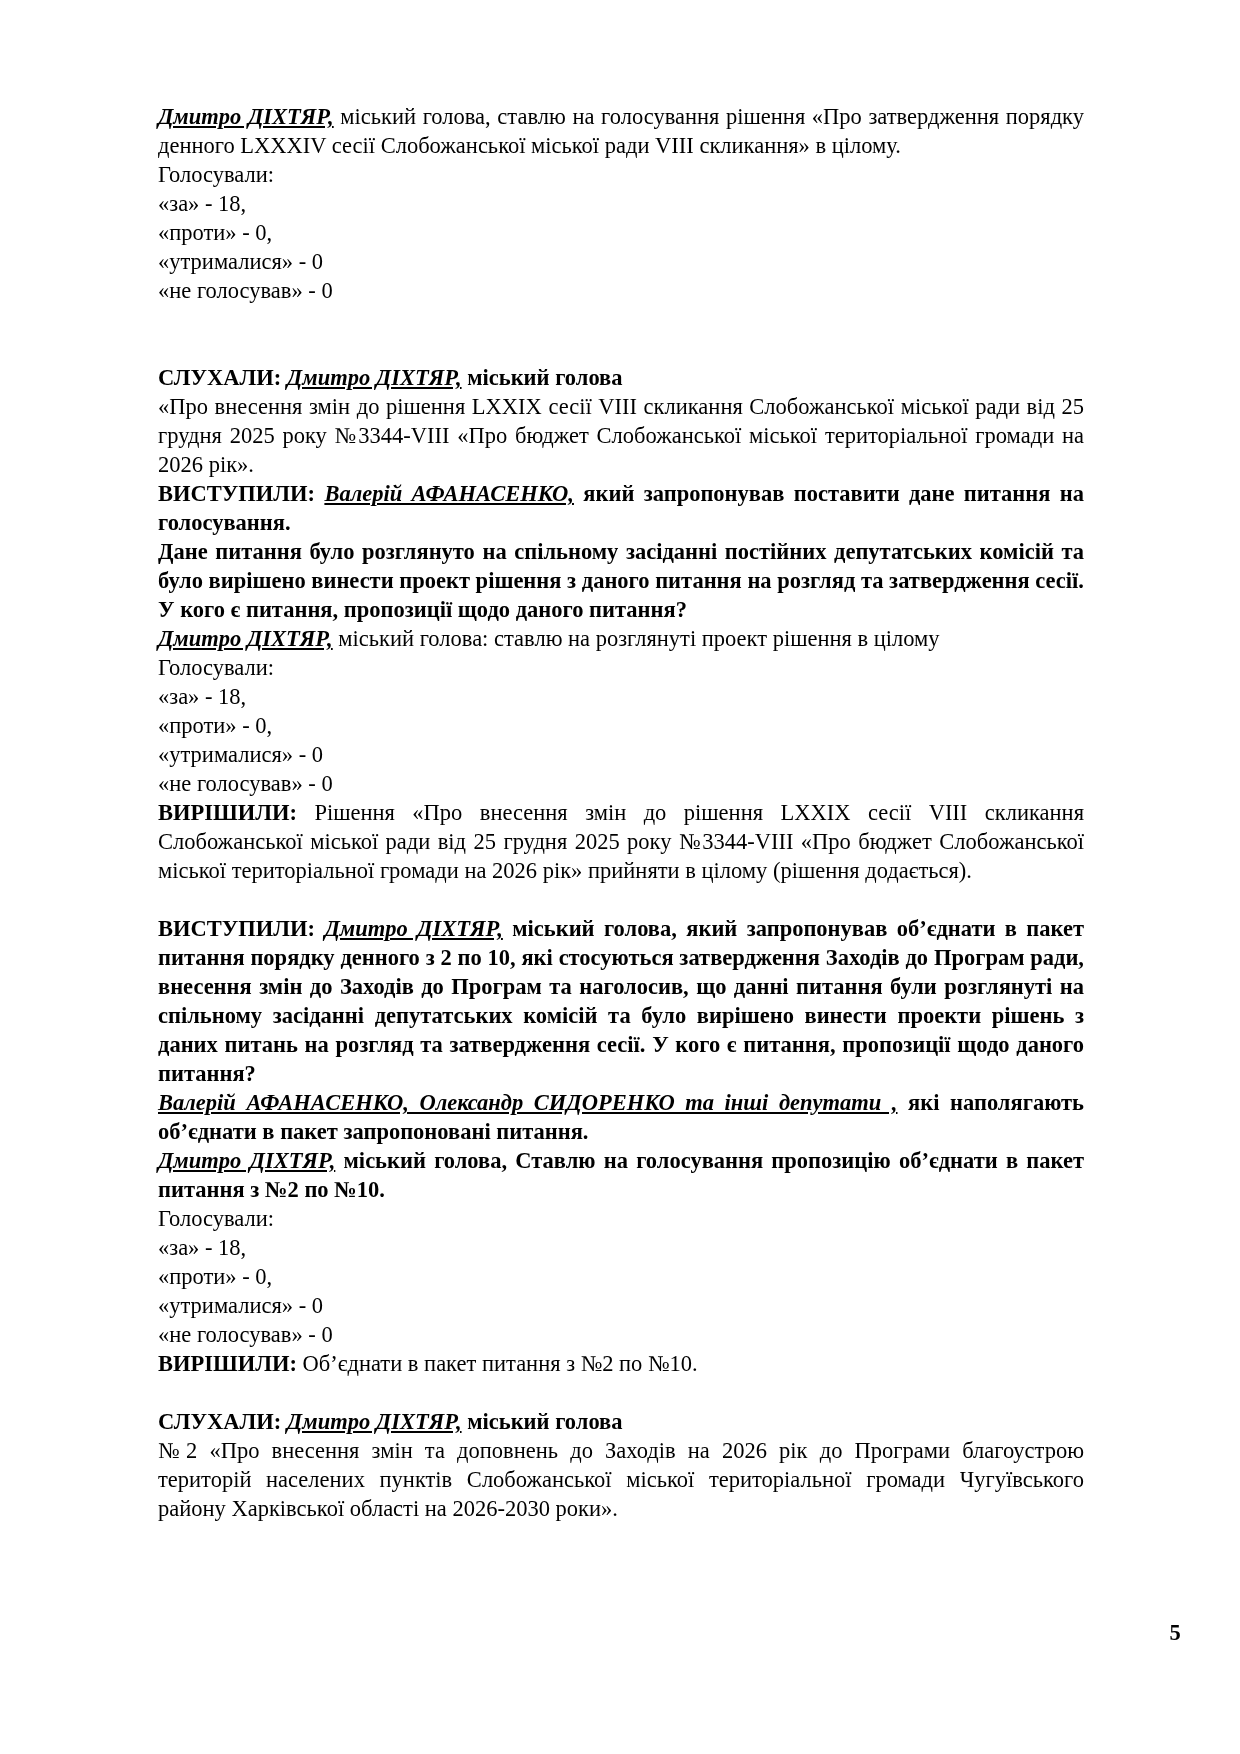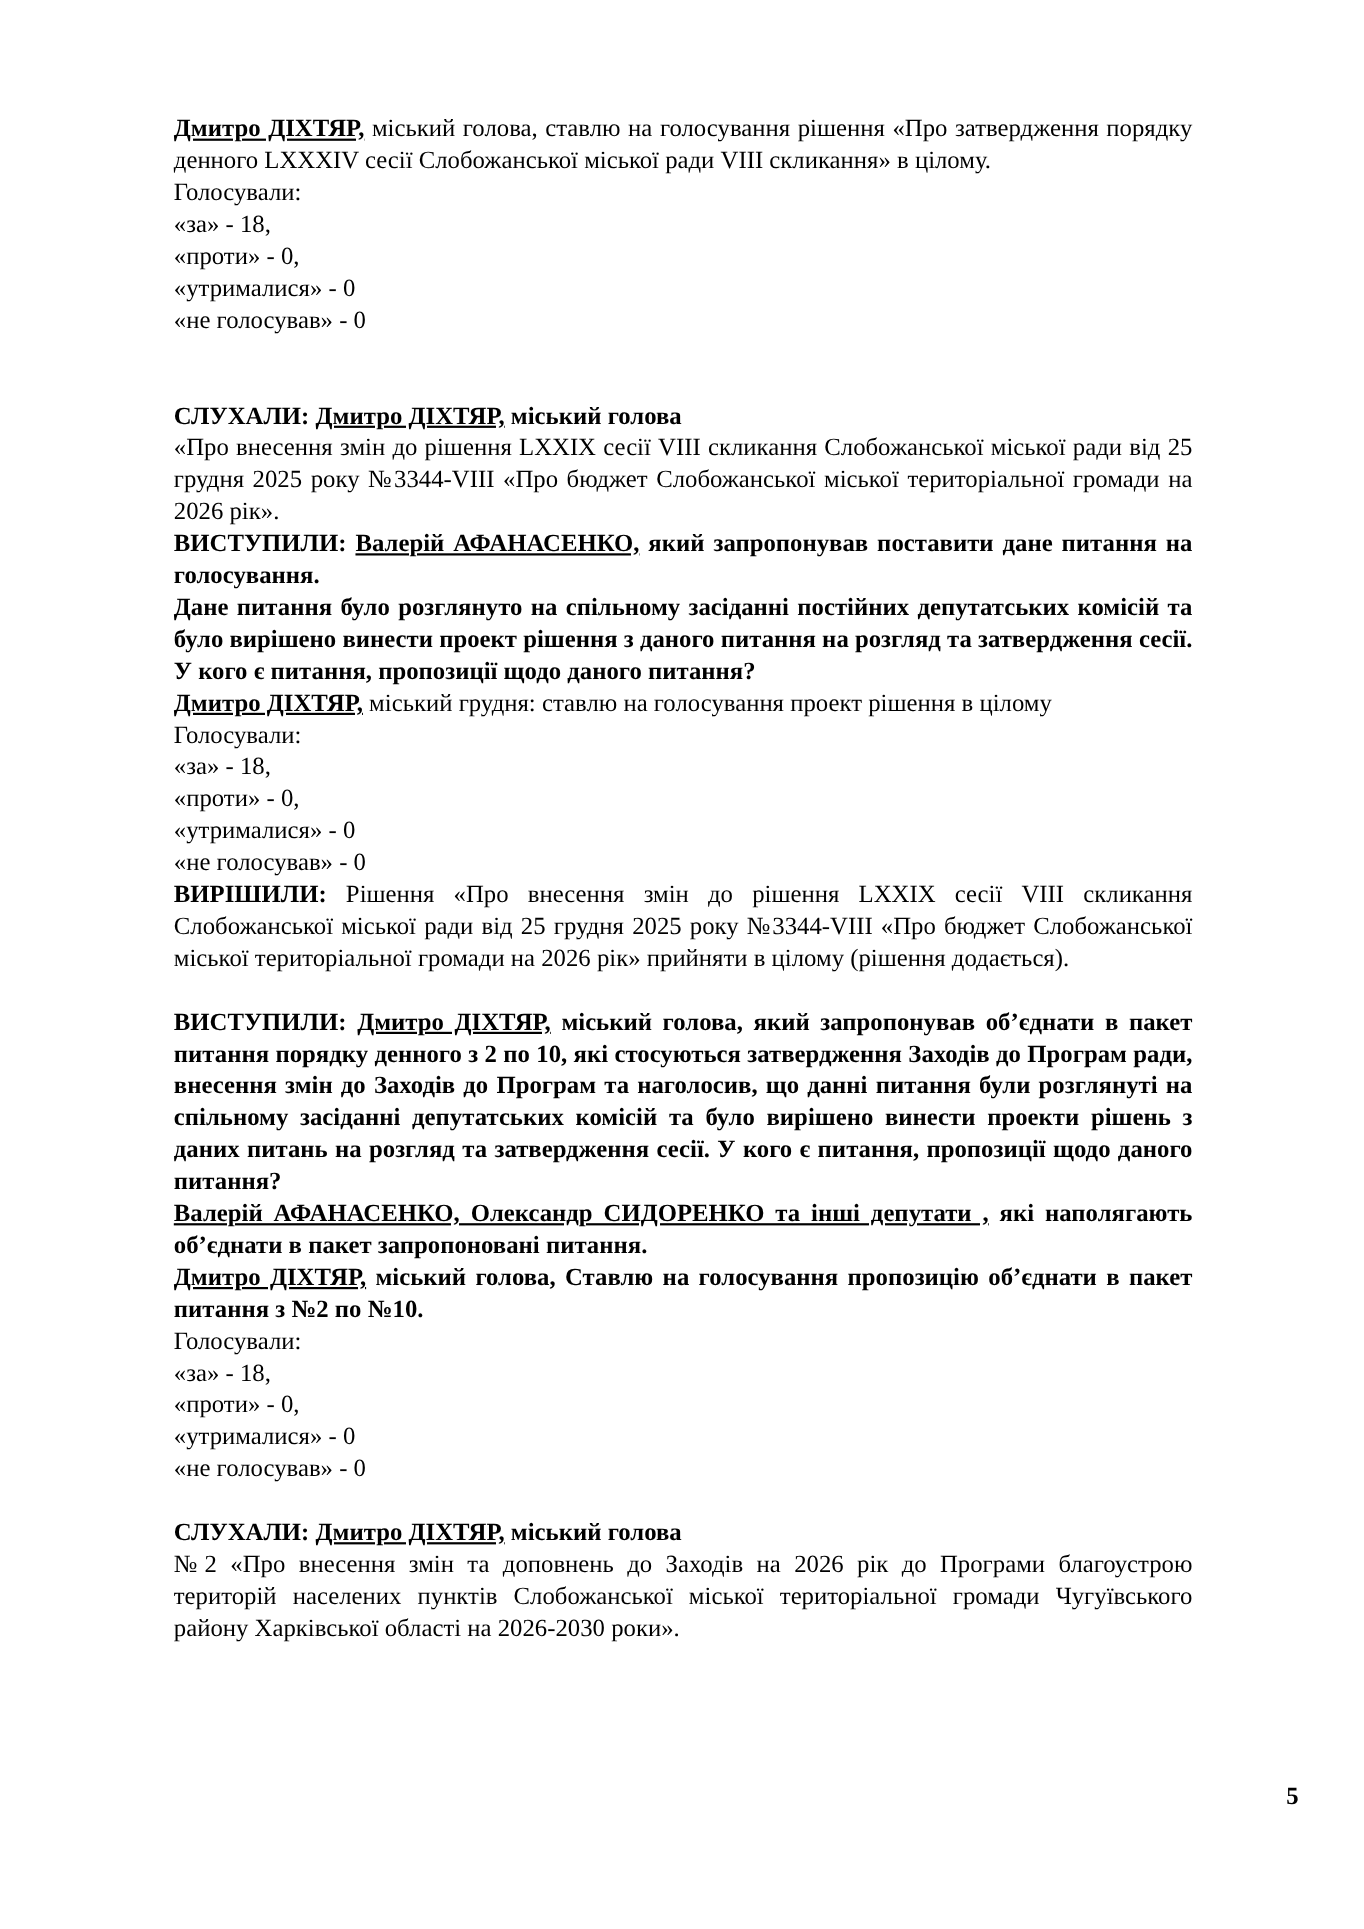--- a/index.html
+++ b/index.html
@@ -18,21 +18,21 @@
     left: 158px;
     top: 102px;
     width: 926px;
     font-size: 22.5px;
     line-height: 29px;
     text-align: justify;
   }
   .para { margin: 0; padding: 0; }
   .blank { height: 29px; }
   .b { font-weight: bold; }
-  .i { }
+  .i { font-style: italic; }
   .u { text-decoration: underline; }
   .page-number {
     position: absolute;
     left: 1160px;
     top: 1620px;
     width: 30px;
     font-size: 22.5px;
     font-weight: bold;
     text-align: center;
   }
@@ -58,21 +58,21 @@
       <span class="b">СЛУХАЛИ:</span>
       <span class="b i u">Дмитро ДІХТЯР,</span><span class="b"> міський голова</span>
     </p>
     <p class="para"><span>«Про внесення змін до рішення LXXIX сесії VIII скликання Слобожанської міської ради від 25 грудня 2025 року №3344-VIII «Про бюджет Слобожанської міської територіальної громади на 2026 рік».</span></p>
     <p class="para">
       <span class="b">ВИСТУПИЛИ:</span>
       <span class="b i u">Валерій АФАНАСЕНКО,</span><span class="b"> який запропонував поставити дане питання на голосування.</span>
     </p>
     <p class="para"><span class="b">Дане питання було розглянуто на спільному засіданні постійних депутатських комісій та було вирішено винести проект рішення з даного питання на розгляд та затвердження сесії. У кого є питання, пропозиції щодо даного питання?</span></p>
     <p class="para">
-      <span class="b i u">Дмитро ДІХТЯР,</span><span> міський грудня: ставлю на голосування проект рішення в цілому</span>
+      <span class="b i u">Дмитро ДІХТЯР,</span><span> міський голова: ставлю на розглянуті проект рішення в цілому</span>
     </p>
     <p class="para"><span>Голосували:</span></p>
     <p class="para"><span>«за» - 18,</span></p>
     <p class="para"><span>«проти» - 0,</span></p>
     <p class="para"><span>«утрималися» - 0</span></p>
     <p class="para"><span>«не голосував» - 0</span></p>
     <p class="para">
       <span class="b">ВИРІШИЛИ:</span><span> Рішення «Про внесення змін до рішення LXXIX сесії VIII скликання Слобожанської міської ради від 25 грудня 2025 року №3344-VIII «Про бюджет Слобожанської міської територіальної громади на 2026 рік» прийняти в цілому (рішення додається).</span>
     </p>
     <p class="para blank"></p>
@@ -85,20 +85,23 @@
       <span class="b i u">Валерій АФАНАСЕНКО, Олександр СИДОРЕНКО та інші депутати ,</span><span class="b"> які наполягають об’єднати в пакет запропоновані питання.</span>
     </p>
     <p class="para">
       <span class="b i u">Дмитро ДІХТЯР,</span><span class="b"> міський голова, Ставлю на голосування пропозицію об’єднати в пакет питання з №2 по №10.</span>
     </p>
     <p class="para"><span>Голосували:</span></p>
     <p class="para"><span>«за» - 18,</span></p>
     <p class="para"><span>«проти» - 0,</span></p>
     <p class="para"><span>«утрималися» - 0</span></p>
     <p class="para"><span>«не голосував» - 0</span></p>
+    <p class="para">
+      <span class="b">ВИРІШИЛИ:</span><span> Об’єднати в пакет питання з №2 по №10.</span>
+    </p>
     <p class="para blank"></p>
 
     <p class="para">
       <span class="b">СЛУХАЛИ:</span>
       <span class="b i u">Дмитро ДІХТЯР,</span><span class="b"> міський голова</span>
     </p>
     <p class="para"><span>№2 «Про внесення змін та доповнень до Заходів на 2026 рік до Програми благоустрою територій населених пунктів Слобожанської міської територіальної громади Чугуївського району Харківської області на 2026-2030 роки».</span></p>
 
   </div>
 

